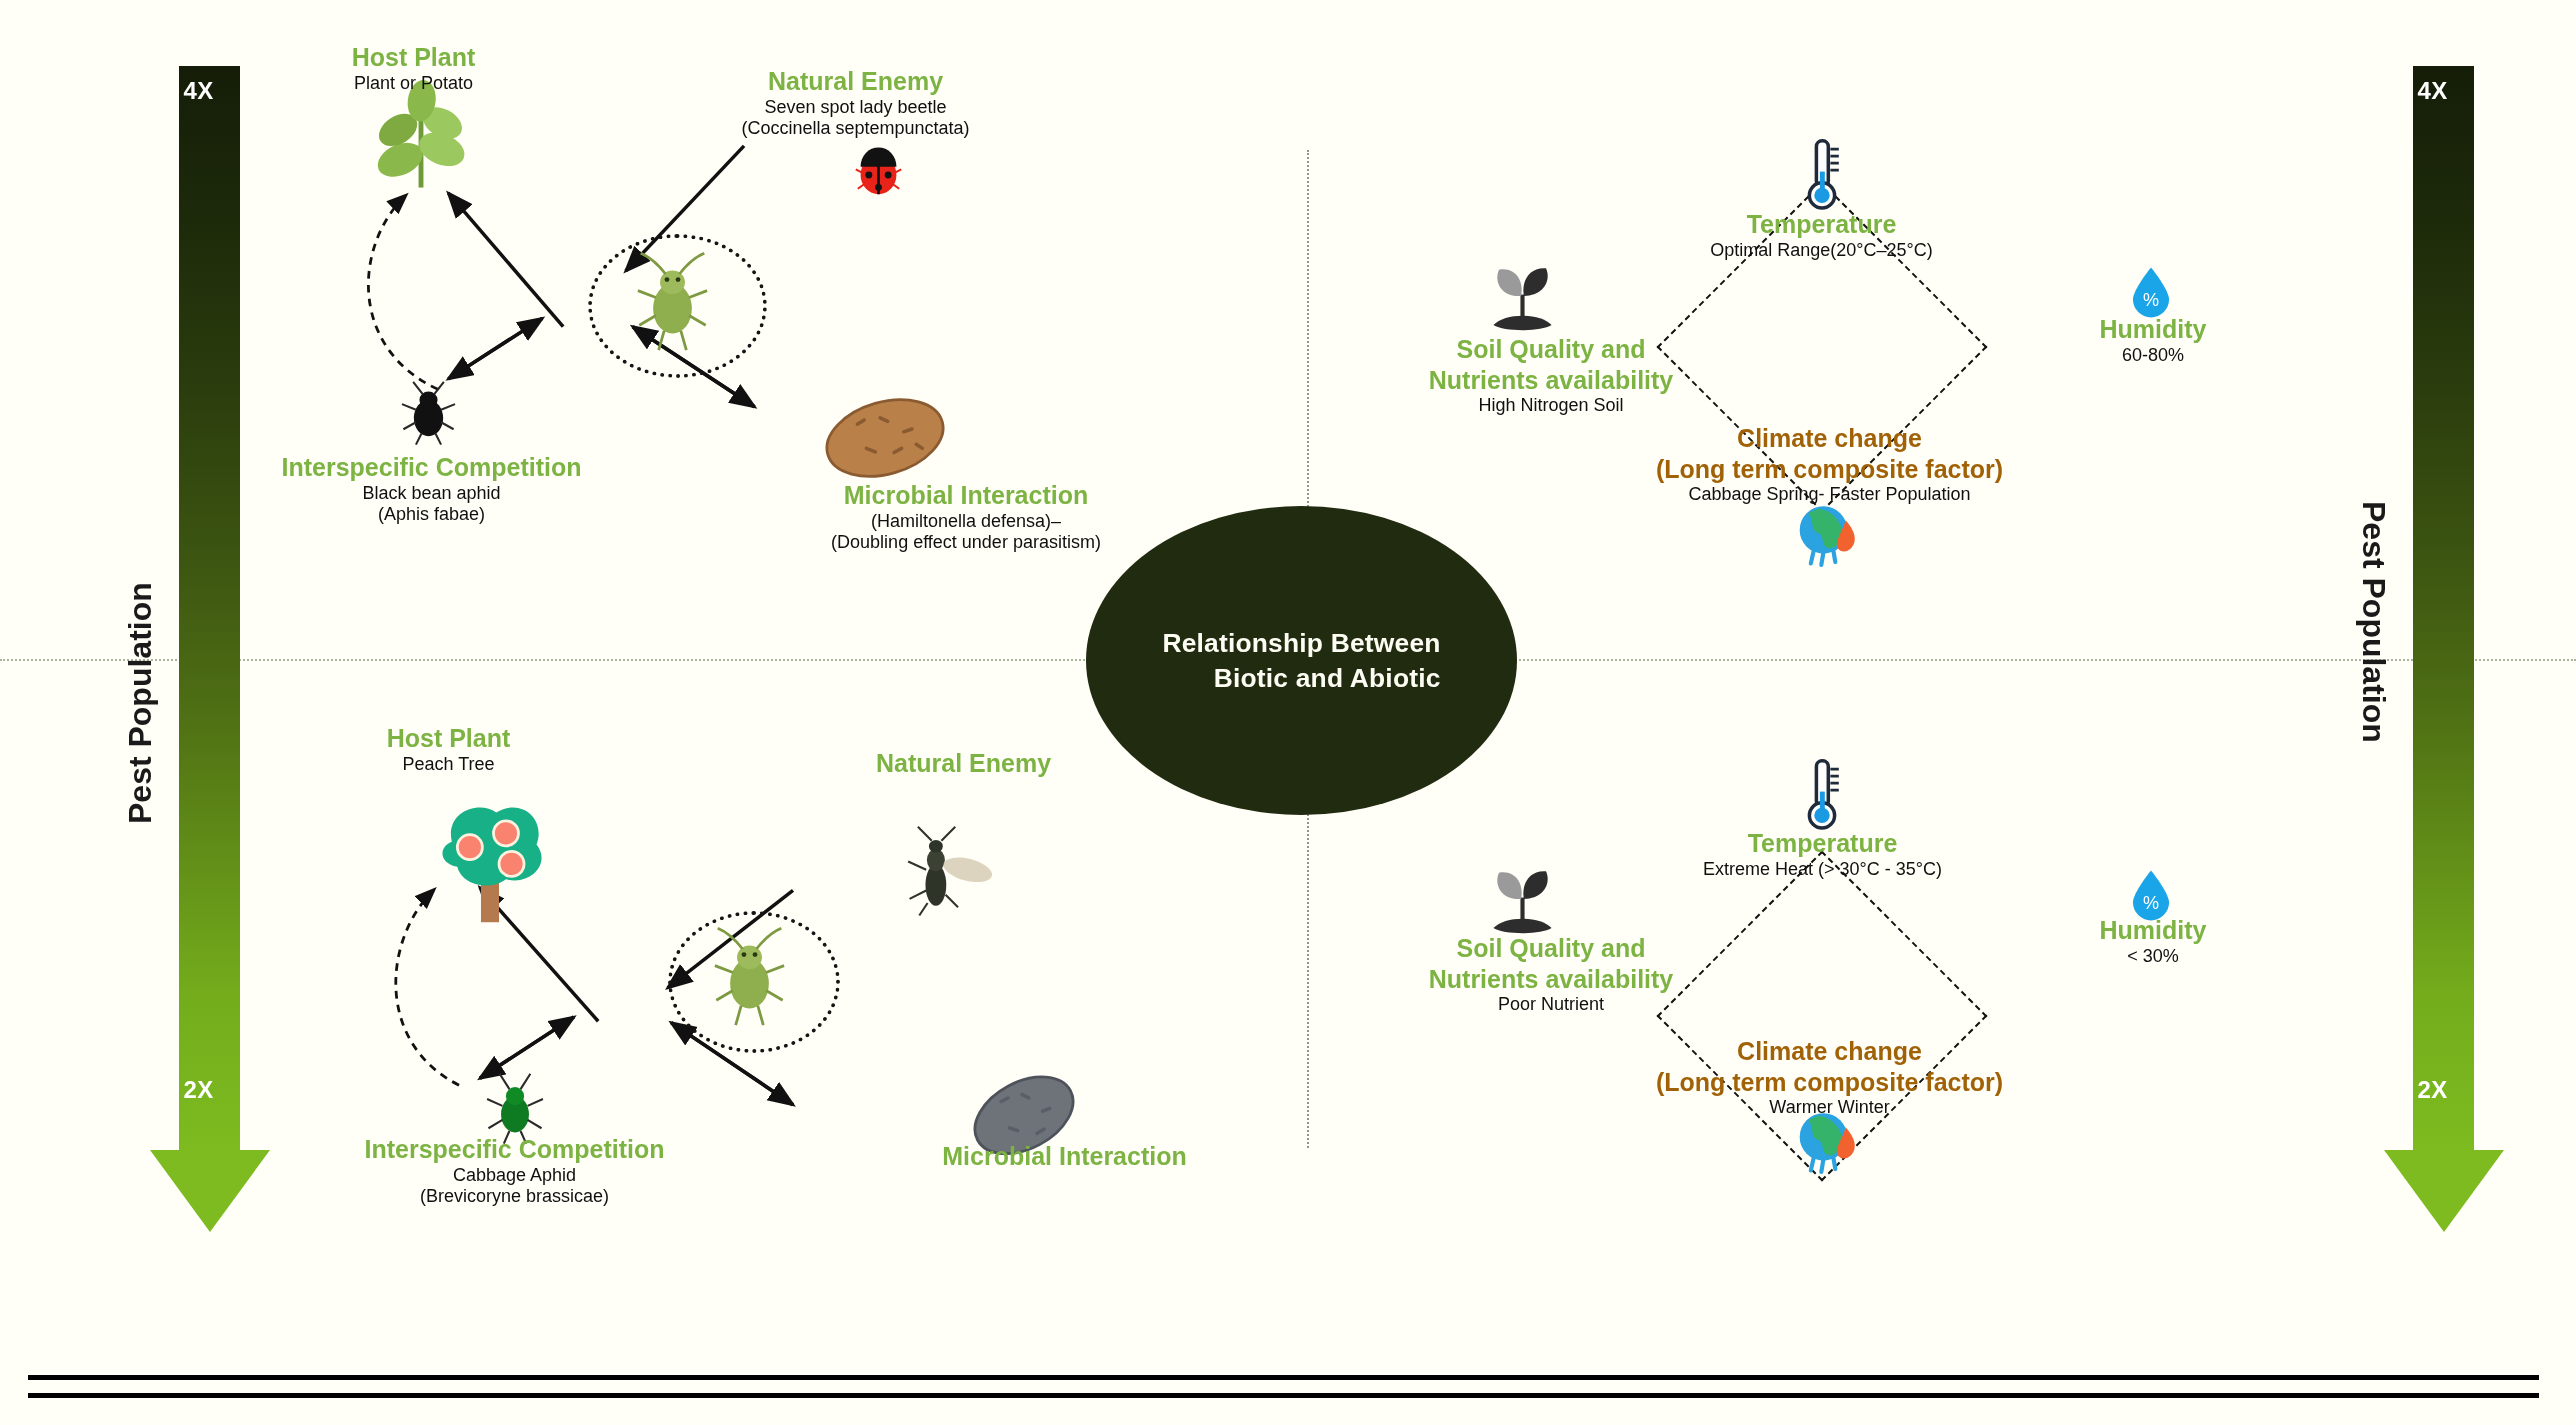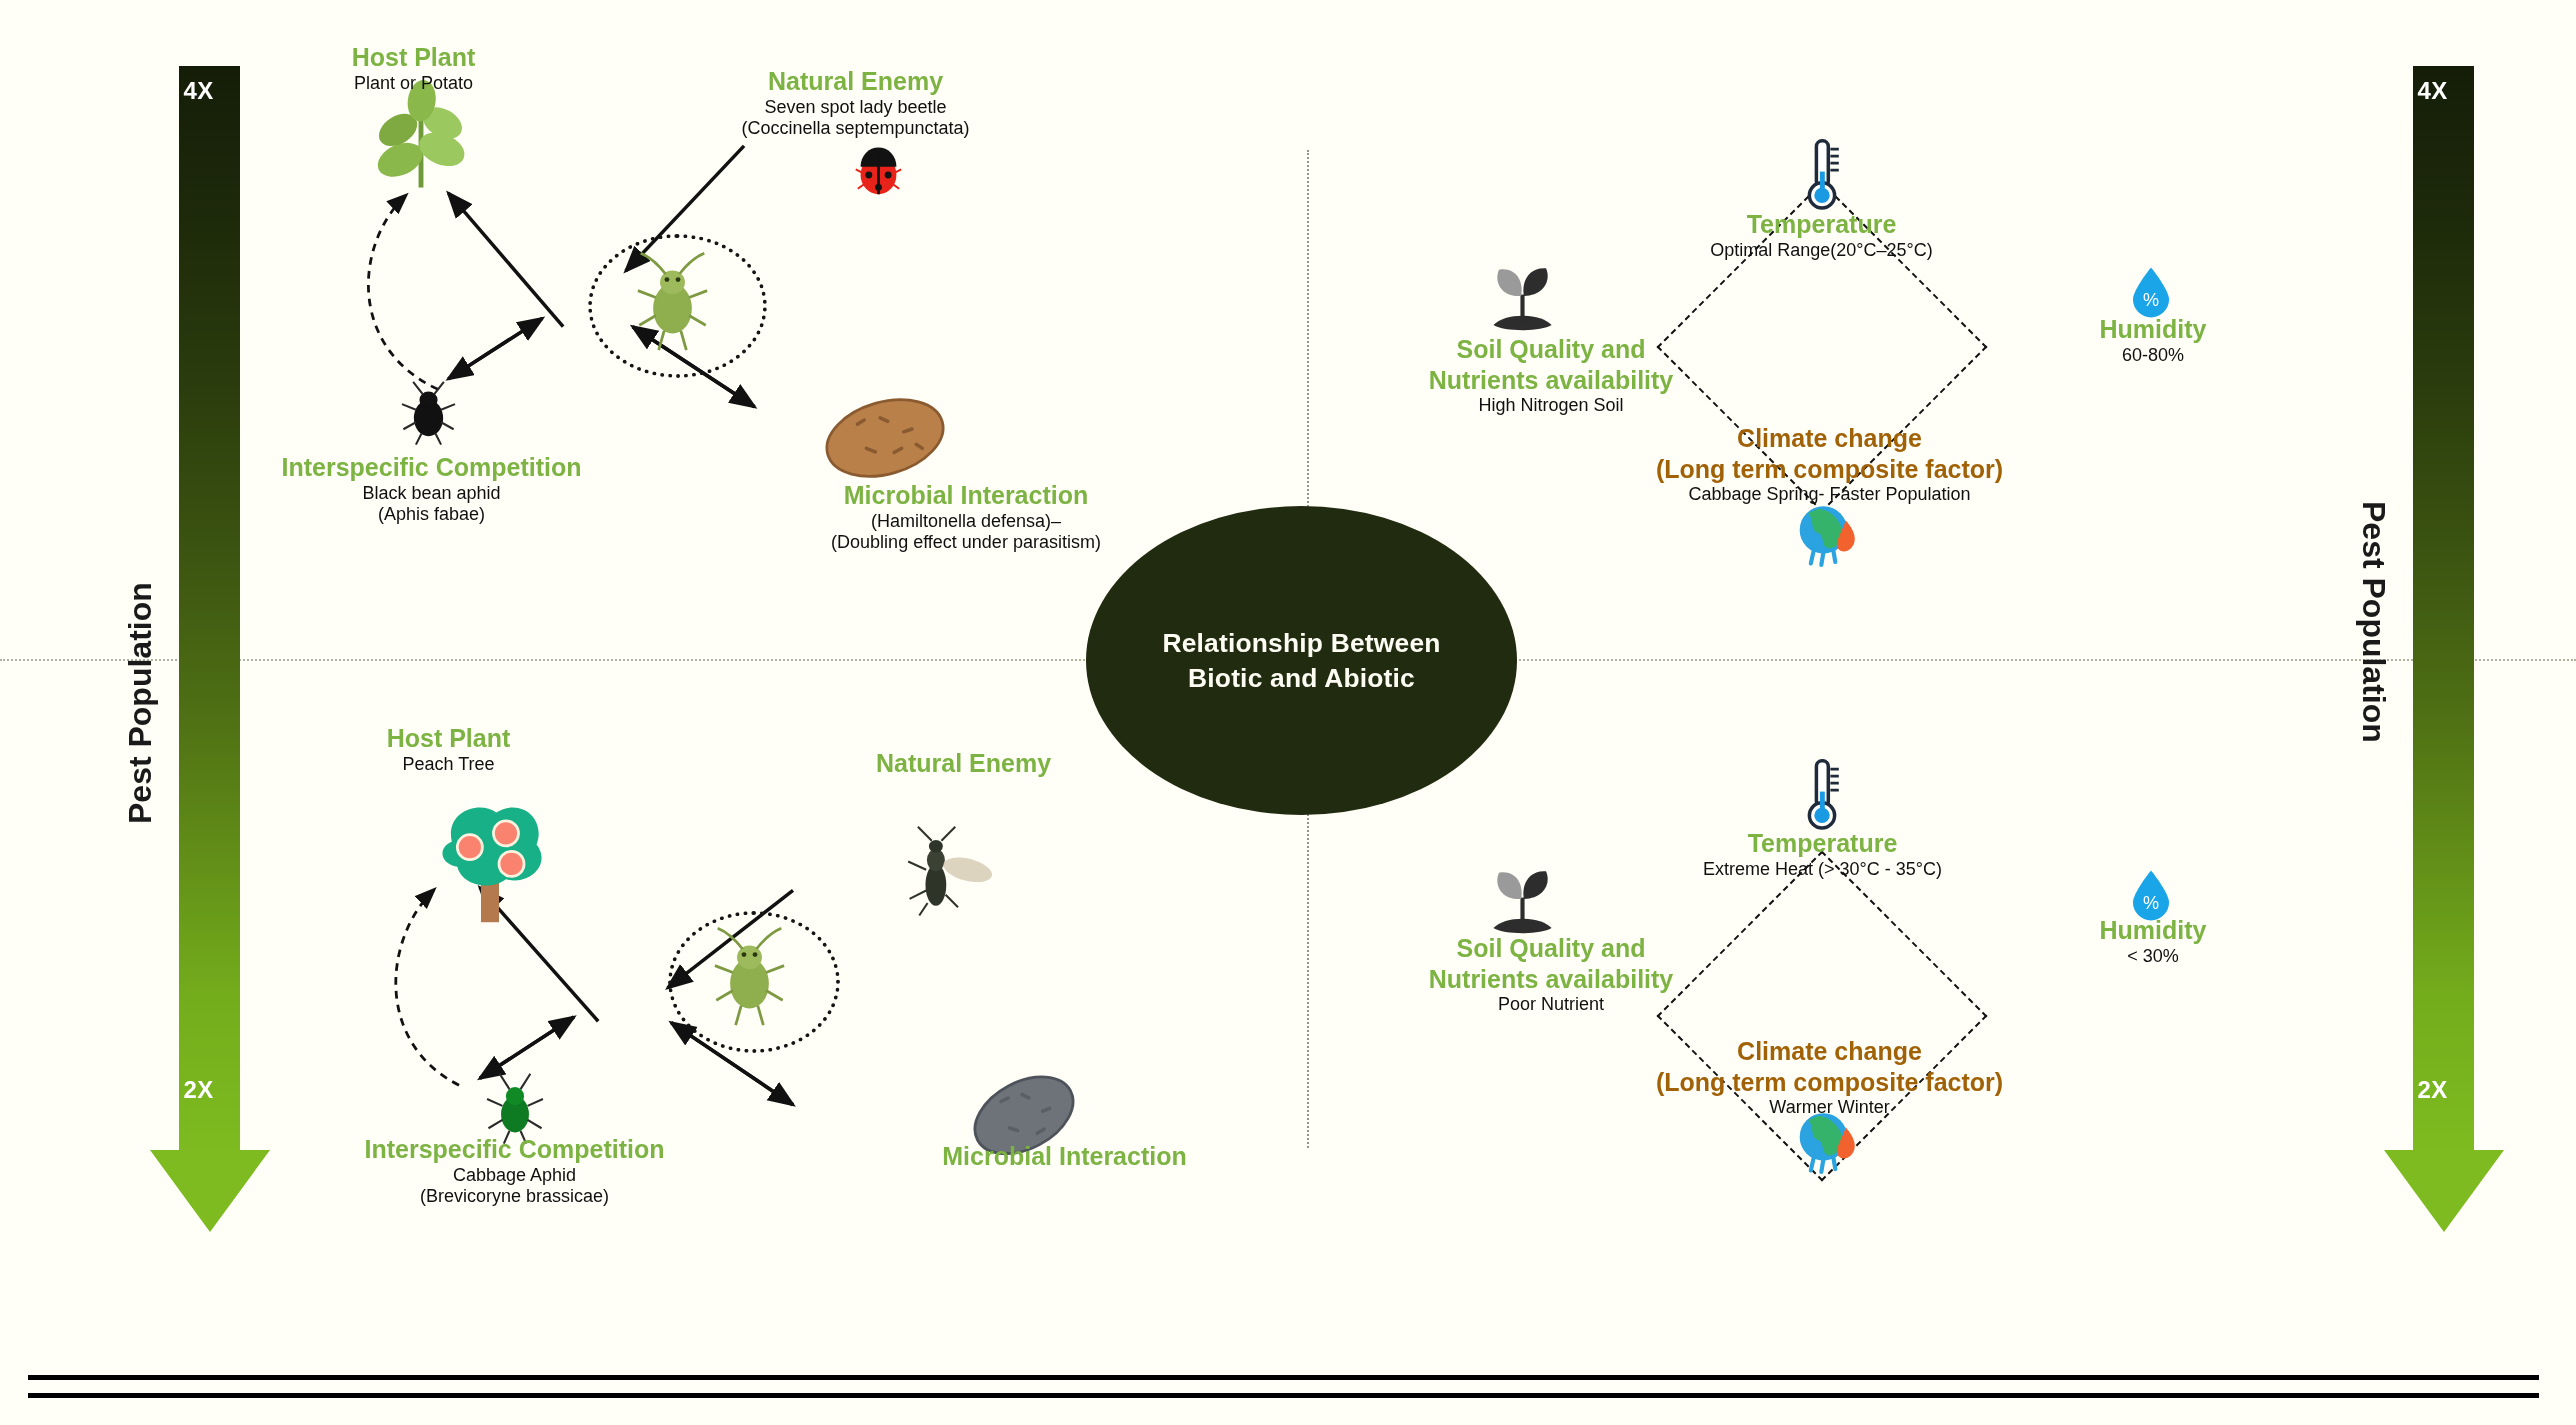--- a/index.html
+++ b/index.html
@@ -42,21 +42,21 @@
   .node .ttl{color:#7cb342;font-weight:bold;font-size:25px;white-space:pre-line;}
   .node .sub{color:#101010;font-size:18px;white-space:pre-line;}
   .node .ttl.dk{color:#a16207;}
   
   .ico{position:absolute;}
   svg{display:block;overflow:visible;}
   
   .hub{
     position:absolute;border-radius:50%;background:#202b10;
     display:flex;align-items:center;justify-content:center;
-    color:#fdfdf4;font-weight:bold;font-size:26.4px;text-align:center;
+    color:#fdfdf4;font-weight:bold;font-size:26.4px;text-align:right;
     line-height:1.3;white-space:pre-line;letter-spacing:0.2px;
   }
   
   .diamond{position:absolute;border:2.1px dashed #111;transform:rotate(45deg);}
 </style>
 </head>
 <body>
 
 <div id="stage">
 

